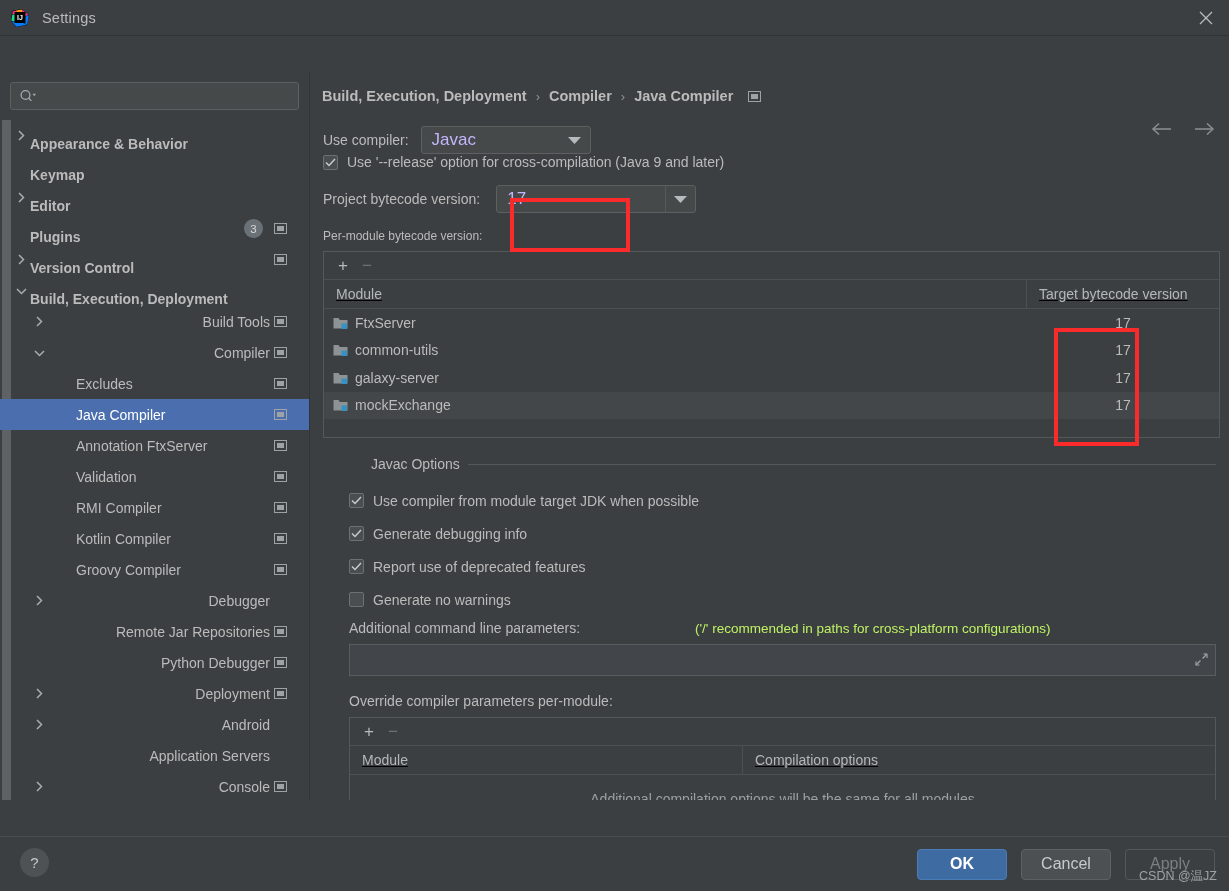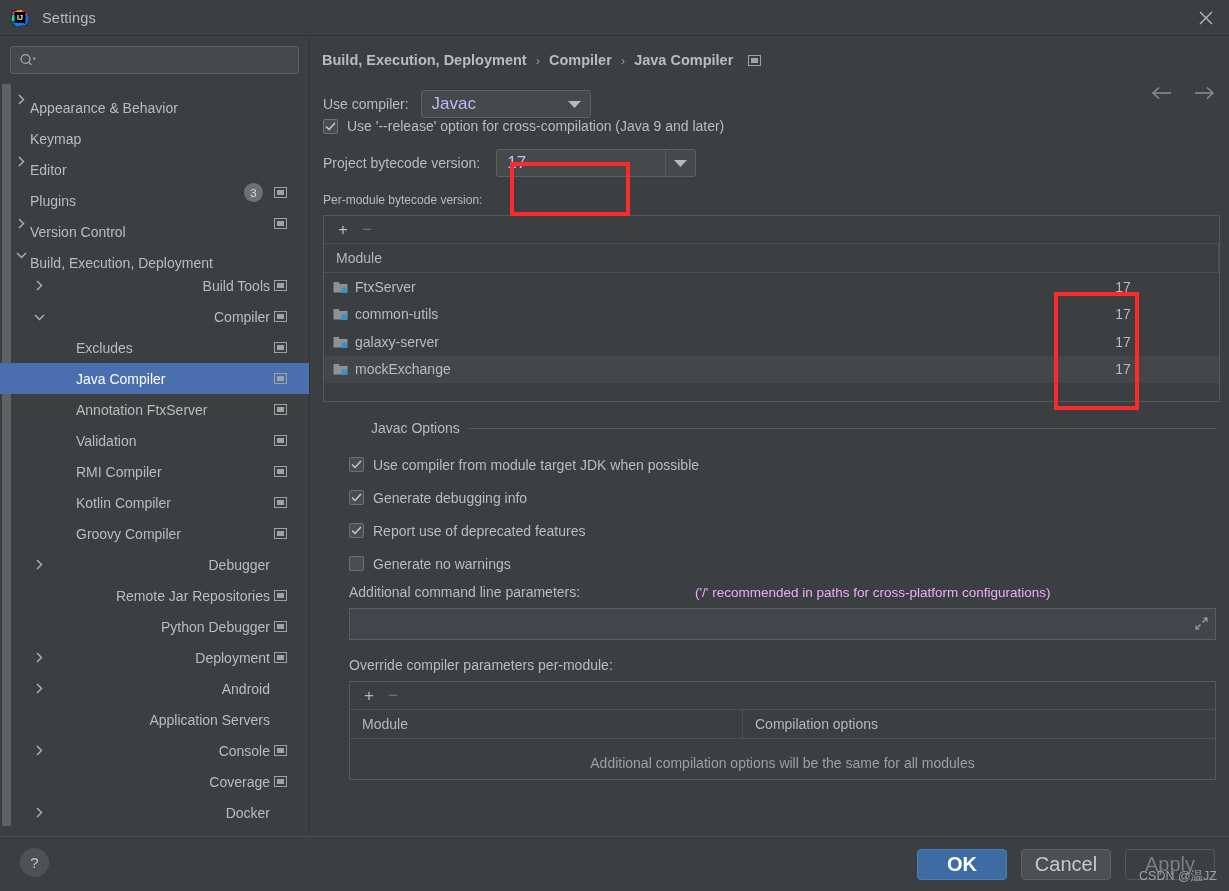--- a/index.html
+++ b/index.html
@@ -6,21 +6,21 @@
   html, body {
     width: 1229px; height: 891px;
     background: #3c3f41;
     font-family: "Liberation Sans", sans-serif;
     overflow: hidden;
   }
   .window {
     position: relative;
     width: 1229px; height: 891px;
     background: #3c3f41;
-    display: flex; flex-direction: column;
+    display: flex; flex-direction: column; gap: 36px;
   }
 
   
   .titlebar {
     height: 36px; min-height: 36px;
     background: #3c3f41;
     border-bottom: 1px solid #323537;
     display: flex; align-items: center;
     padding-left: 10px;
     position: relative;
@@ -75,21 +75,21 @@
     color: #bbbbbb; font-size: 14px; white-space: nowrap;
   }
   .tree-item.selected { background: #4b6eaf; color: #ffffff; }
   .tree-item .arrow {
     width: 18px; flex: none; display: flex; align-items: center; justify-content: center;
     color: #a9acae;
   }
   .tree-item .arrow svg { display: block; }
   .tree-item .arrow.empty svg { visibility: hidden; }
   .tree-item .label { flex: 1; overflow: hidden; text-overflow: ellipsis; }
-  .tree-item.bold .label { font-weight: normal; margin-top: 16px; }
+  .tree-item.bold .label { font-weight: bold; margin-top: 16px; }
   .badge {
     width: 19px; height: 19px; border-radius: 50%;
     background: #6b7277; color: #d8d8d8;
     font-size: 11.5px; display: flex; align-items: center; justify-content: center;
     margin-right: 7px; flex: none;
   }
   .scope-icon { width: 13px; height: 11px; flex: none; margin-left: 4px; }
   .scope-icon svg { display: block; }
   .scope-icon.hidden { visibility: hidden; }
 
@@ -164,21 +164,21 @@
     border: 1px solid #555859; background: #3c3f41;
   }
   .table-toolbar {
     height: 28px; display: flex; align-items: center; gap: 14px;
     padding-left: 14px; border-bottom: 1px solid #4d5052;
   }
   .tb-btn { color: #b6babc; font-size: 17px; line-height: 1; }
   .tb-btn.disabled { color: #6e7274; }
   .table-head {
     display: flex; height: 29px; align-items: center;
-    border-bottom: 1px solid #4d5052; background: #3c3f41;
+    border-bottom: 1px solid #4d5052; background: #3c3f41; text-decoration: underline;
   }
   .th {
     color: #b4b8ba; font-size: 14px; padding-left: 12px; height: 100%;
     display: flex; align-items: center;
   }
   .th.col-module { flex: 1; border-right: 1px solid #4d5052; }
   .th.col-target { width: 192px; }
   .th.col-options { flex: 1; }
   .tr { display: flex; height: 27.5px; align-items: center; }
   .tr.alt { background: #434749; }
@@ -194,21 +194,21 @@
   }
   .tr-empty { height: 18px; }
 
   
   .groupbox { margin: 18px 13px 0 13px; position: relative; }
   .gb-title-row { display: flex; align-items: center; gap: 8px; }
   .gb-title { color: #bbbbbb; font-size: 14px; white-space: nowrap; margin-left: 48px; }
   .gb-line { flex: 1; height: 1px; background: #555859; }
   .gb-content { padding: 12px 0 0 26px; }
   .gb-content .chk-row { padding-left: 0; height: 33px; }
-  .param-hint { color: #f0abfc; font-size: 13.5px; }
+  .param-hint { color: #bef264; font-size: 13.5px; }
   .param-input-wrap {
     margin: 8px 13px 0 26px;
     height: 32px; border: 1px solid #5a5d5e; background: #42464a;
     display: flex; align-items: center; position: relative;
   }
   .expand-icon { position: absolute; right: 7px; top: 8px; color: #9aa0a3; }
   .expand-icon svg { display:block; }
 
   .override-label { padding-left: 26px; margin-top: 17px; color: #bbbbbb; font-size: 14px; }
   .table2 { margin-left: 26px; margin-right: 9px; border: 1px solid #555859; }
@@ -227,21 +227,21 @@
   .help-btn {
     position: absolute; left: 20px; top: 11px;
     width: 29px; height: 29px; border-radius: 50%;
     background: #4e5254; color: #c4c8ca;
     display: flex; align-items: center; justify-content: center;
     font-size: 15px;
   }
   .btn {
     height: 31px; min-width: 90px; border-radius: 4px;
     display: flex; align-items: center; justify-content: center;
-    font-size: 20px; border: 1px solid #5e6163; background: #4c5052; color: #c6cacc;
+    font-size: 16px; border: 1px solid #5e6163; background: #4c5052; color: #c6cacc;
   }
   .btn.primary { background: #3f6ba3; border-color: #4a7cb8; color: #ffffff; font-weight: bold; }
   .btn.disabled { background: transparent; color: #7b7f81; border-color: #55585a; }
   .watermark {
     position: absolute; right: 12px; bottom: 6px;
     color: #9ea2a4; font-size: 12.5px; pointer-events: none;
   }
 </style>
 </head>
 <body>
@@ -674,20 +674,21 @@
 
       <div class="section-label" style="margin-top:16px;">Per-module bytecode version:</div>
 
       <div class="table-panel" style="margin-top:8px;">
         <div class="table-toolbar">
           <span class="tb-btn">+</span>
           <span class="tb-btn disabled">−</span>
         </div>
         <div class="table-head">
           <div class="th col-module">Module</div>
+          <div class="th col-target">Target bytecode version</div>
         </div>
         <div id="per-module-rows">
             <div class="tr">
               <div class="td-module">
                 <span class="mod-icon">
                   <svg width="15" height="14" viewBox="0 0 15 14">
                     <path d="M0.5 2 L5.5 2 L6.8 4 L14.5 4 L14.5 12.5 L0.5 12.5 Z" fill="#8d9295"></path>
                     <rect x="8.5" y="7.5" width="5.5" height="5.5" fill="#3592c4"></rect>
                   </svg>
                 </span>

